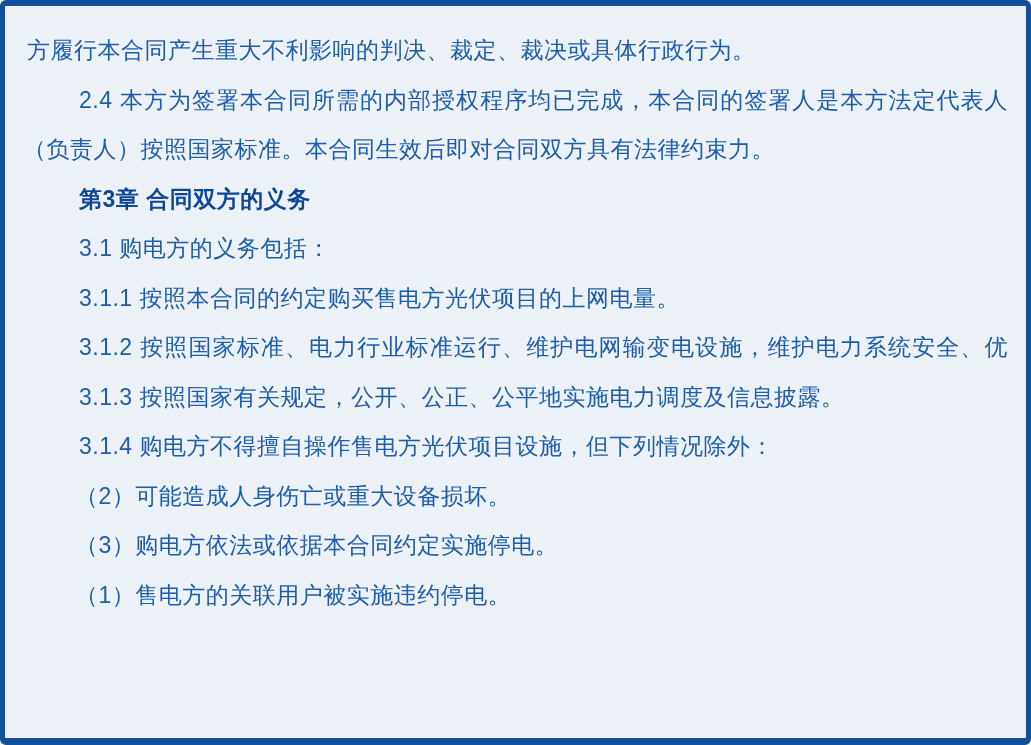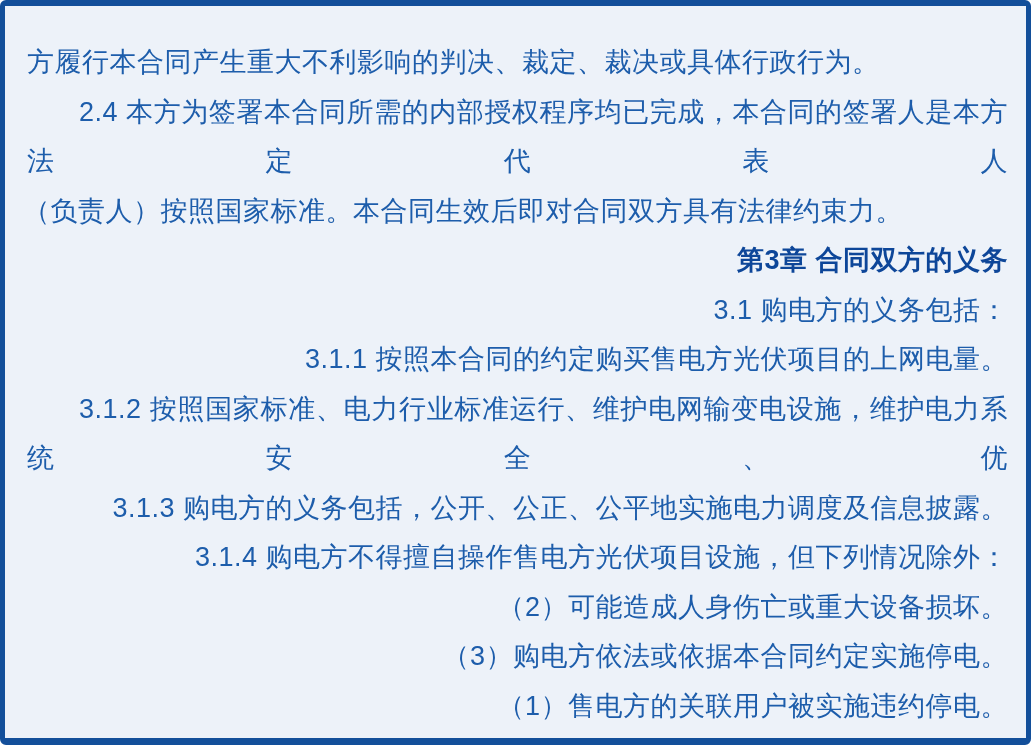--- a/index.html
+++ b/index.html
@@ -19,31 +19,31 @@
     position: absolute;
     left: 0; top: 0;
     width: 1031px; height: 745px;
     background: var(--bg);
     border-style: solid;
     border-color: var(--frame);
     border-width: 6px 5px 7px 5px;
     border-radius: 6px;
   }
   .content {
-    padding: 32px 18px 0 22px;
-    font-size: 27px;
+    padding: 20px 18px 0 22px;
+    font-size: 23px;
     line-height: 49.5px;
     color: var(--text);
     letter-spacing: 0.5px;
   }
   .line {
     white-space: nowrap;
     overflow: visible;
   }
-  .line.indent { text-indent: 52px; text-align: right; }
+  .line.indent { text-indent: 52px; }
   .line.bold {
     font-weight: bold;
     color: var(--heading);
   }
   .line.justify {
     white-space: normal;
     text-align: justify;
     text-align-last: justify;
   }
   .line.hang { margin-left: -4px; }
@@ -53,19 +53,19 @@
 
 <div class="page">
   <div class="content" id="content-root">
       <div class="line">方履行本合同产生重大不利影响的判决、裁定、裁决或具体行政行为。</div>
       <div class="line indent justify">2.4 本方为签署本合同所需的内部授权程序均已完成，本合同的签署人是本方法定代表人</div>
       <div class="line hang">（负责人）按照国家标准。本合同生效后即对合同双方具有法律约束力。</div>
       <div class="line indent bold">第3章 合同双方的义务</div>
       <div class="line indent">3.1 购电方的义务包括：</div>
       <div class="line indent">3.1.1 按照本合同的约定购买售电方光伏项目的上网电量。</div>
       <div class="line indent justify">3.1.2 按照国家标准、电力行业标准运行、维护电网输变电设施，维护电力系统安全、优</div>
-      <div class="line indent">3.1.3 购电方的义务包括，公开、公正、公平地实施电力调度及信息披露。</div>
+      <div class="line indent">3.1.3 按照国家有关规定，公开、公正、公平地实施电力调度及信息披露。</div>
       <div class="line indent">3.1.4 购电方不得擅自操作售电方光伏项目设施，但下列情况除外：</div>
       <div class="line indent hang">（2）可能造成人身伤亡或重大设备损坏。</div>
       <div class="line indent hang">（3）购电方依法或依据本合同约定实施停电。</div>
       <div class="line indent hang">（1）售电方的关联用户被实施违约停电。</div>
     </div>
 </div>
 
 </body></html>

